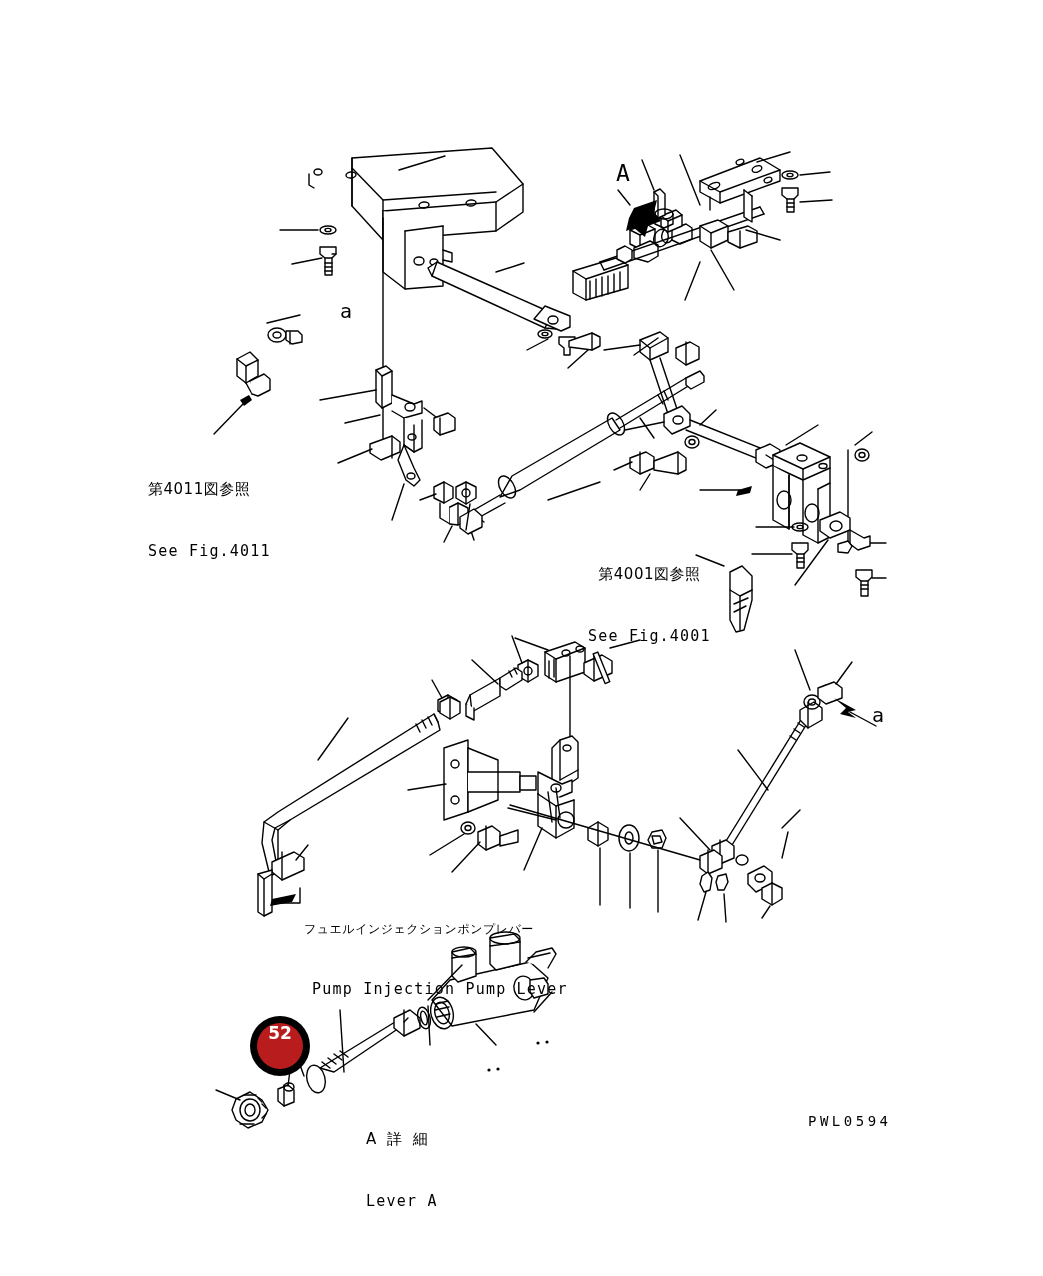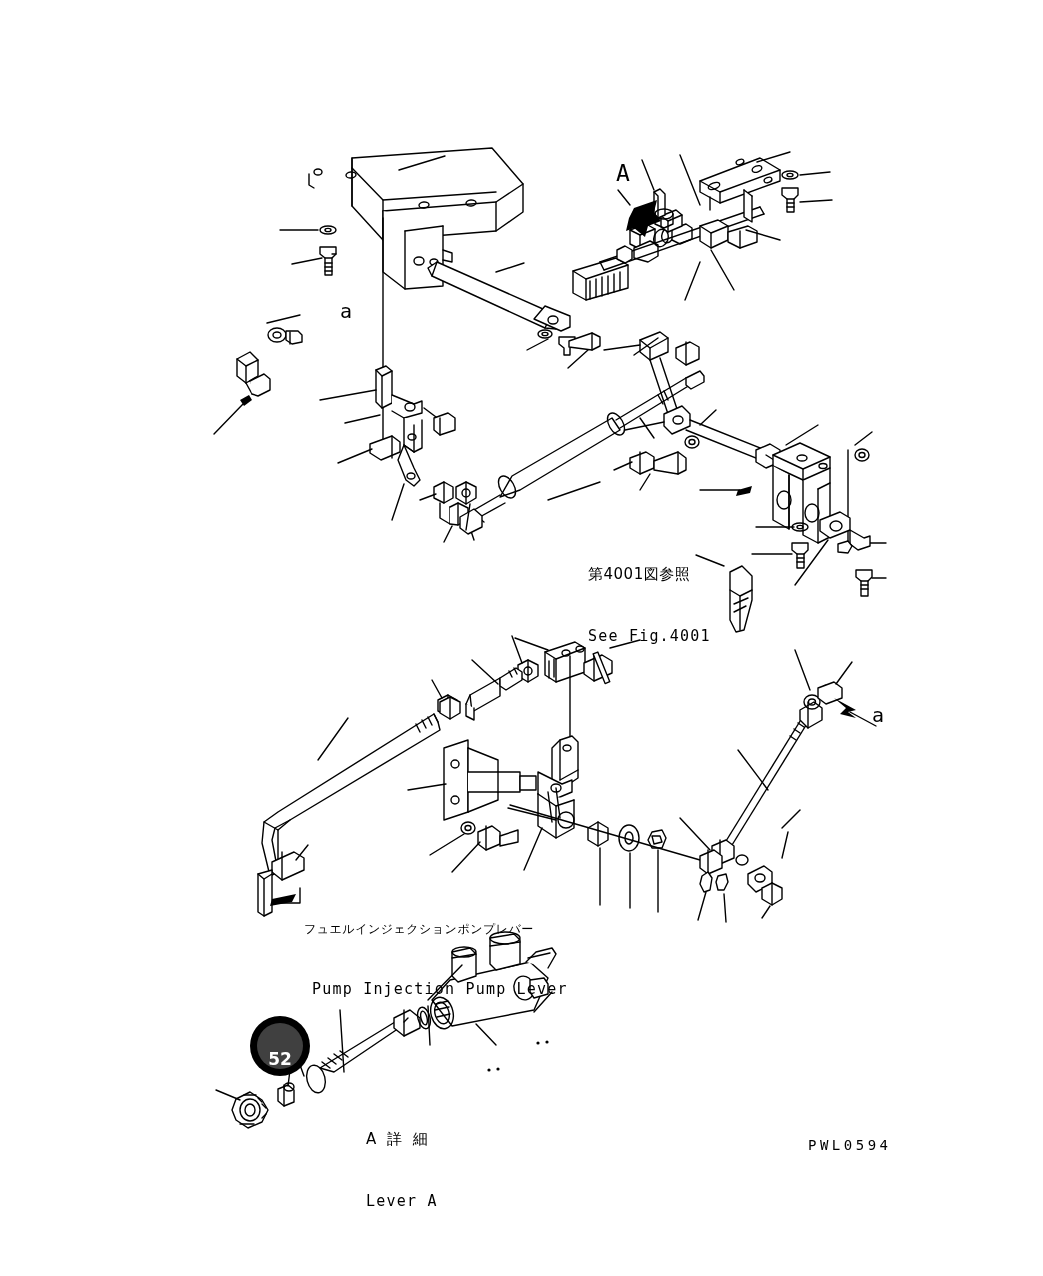--- a/index.html
+++ b/index.html
@@ -601,42 +601,46 @@
         <circle cx="489" cy="1070" r="1.6"></circle>
         <circle cx="498" cy="1069" r="1.6"></circle>
         <circle cx="538" cy="1043" r="1.6"></circle>
         <circle cx="547" cy="1042" r="1.6"></circle>
       </g>
 
     </g>
   </svg>
 
   <div class="callout" style="left:250px; top:1016px; width:60px; height:60px; background:#000000;">
-    <div style="width:46px;height:46px;border-radius:50%;background:#404040;display:flex;align-items:flex-end;justify-content:center;">
+    <div style="width:46px;height:46px;border-radius:50%;background:#b91c1c;display:flex;align-items:flex-start;justify-content:center;">
       <span style="color:#ffffff;font-size:17px;font-family:'DejaVu Sans',sans-serif;">52</span>
     </div>
   </div>
 
-
-  <div class="lbl ref-block" style="left:588px; top:523px;">
+  <div class="lbl ref-block" style="left:148px; top:438px;">
+    <div class="lbl-jp">第4011図参照</div>
+    <div class="lbl-en">See Fig.4011</div>
+  </div>
+
+  <div class="lbl ref-block" style="left:588px; top:523px;text-align:center;">
     <div class="lbl-jp">第4001図参照</div>
     <div class="lbl-en">See Fig.4001</div>
   </div>
 
   <div class="lbl ref-block" style="left:304px; top:880px;">
     <div class="lbl-jp" style="font-size:12px;">フュエルインジェクションポンプレバー</div>
     <div class="lbl-en" style="font-size:15px; padding-left:8px;">Pump Injection Pump Lever</div>
   </div>
 
   <div class="lbl ref-block" style="left:334px; top:1088px;margin-left:32px;">
     <div class="lbl-jp" style="letter-spacing:3px;">A 詳 細</div>
     <div class="lbl-en">Lever A</div>
   </div>
 
   <div class="lbl marker-letter" style="left:616px; top:158px;">A</div>
 
   <div class="lbl marker-letter-sm" style="left:340px; top:298px;">a</div>
 
   <div class="lbl marker-letter-sm" style="left:872px; top:702px;">a</div>
 
-  <div class="lbl drawing-no" style="left:808px; top:1112px;margin-top:24px;">PWL0594</div>
+  <div class="lbl drawing-no" style="left:808px; top:1112px;">PWL0594</div>
 
 </div>
 
 </body></html>

